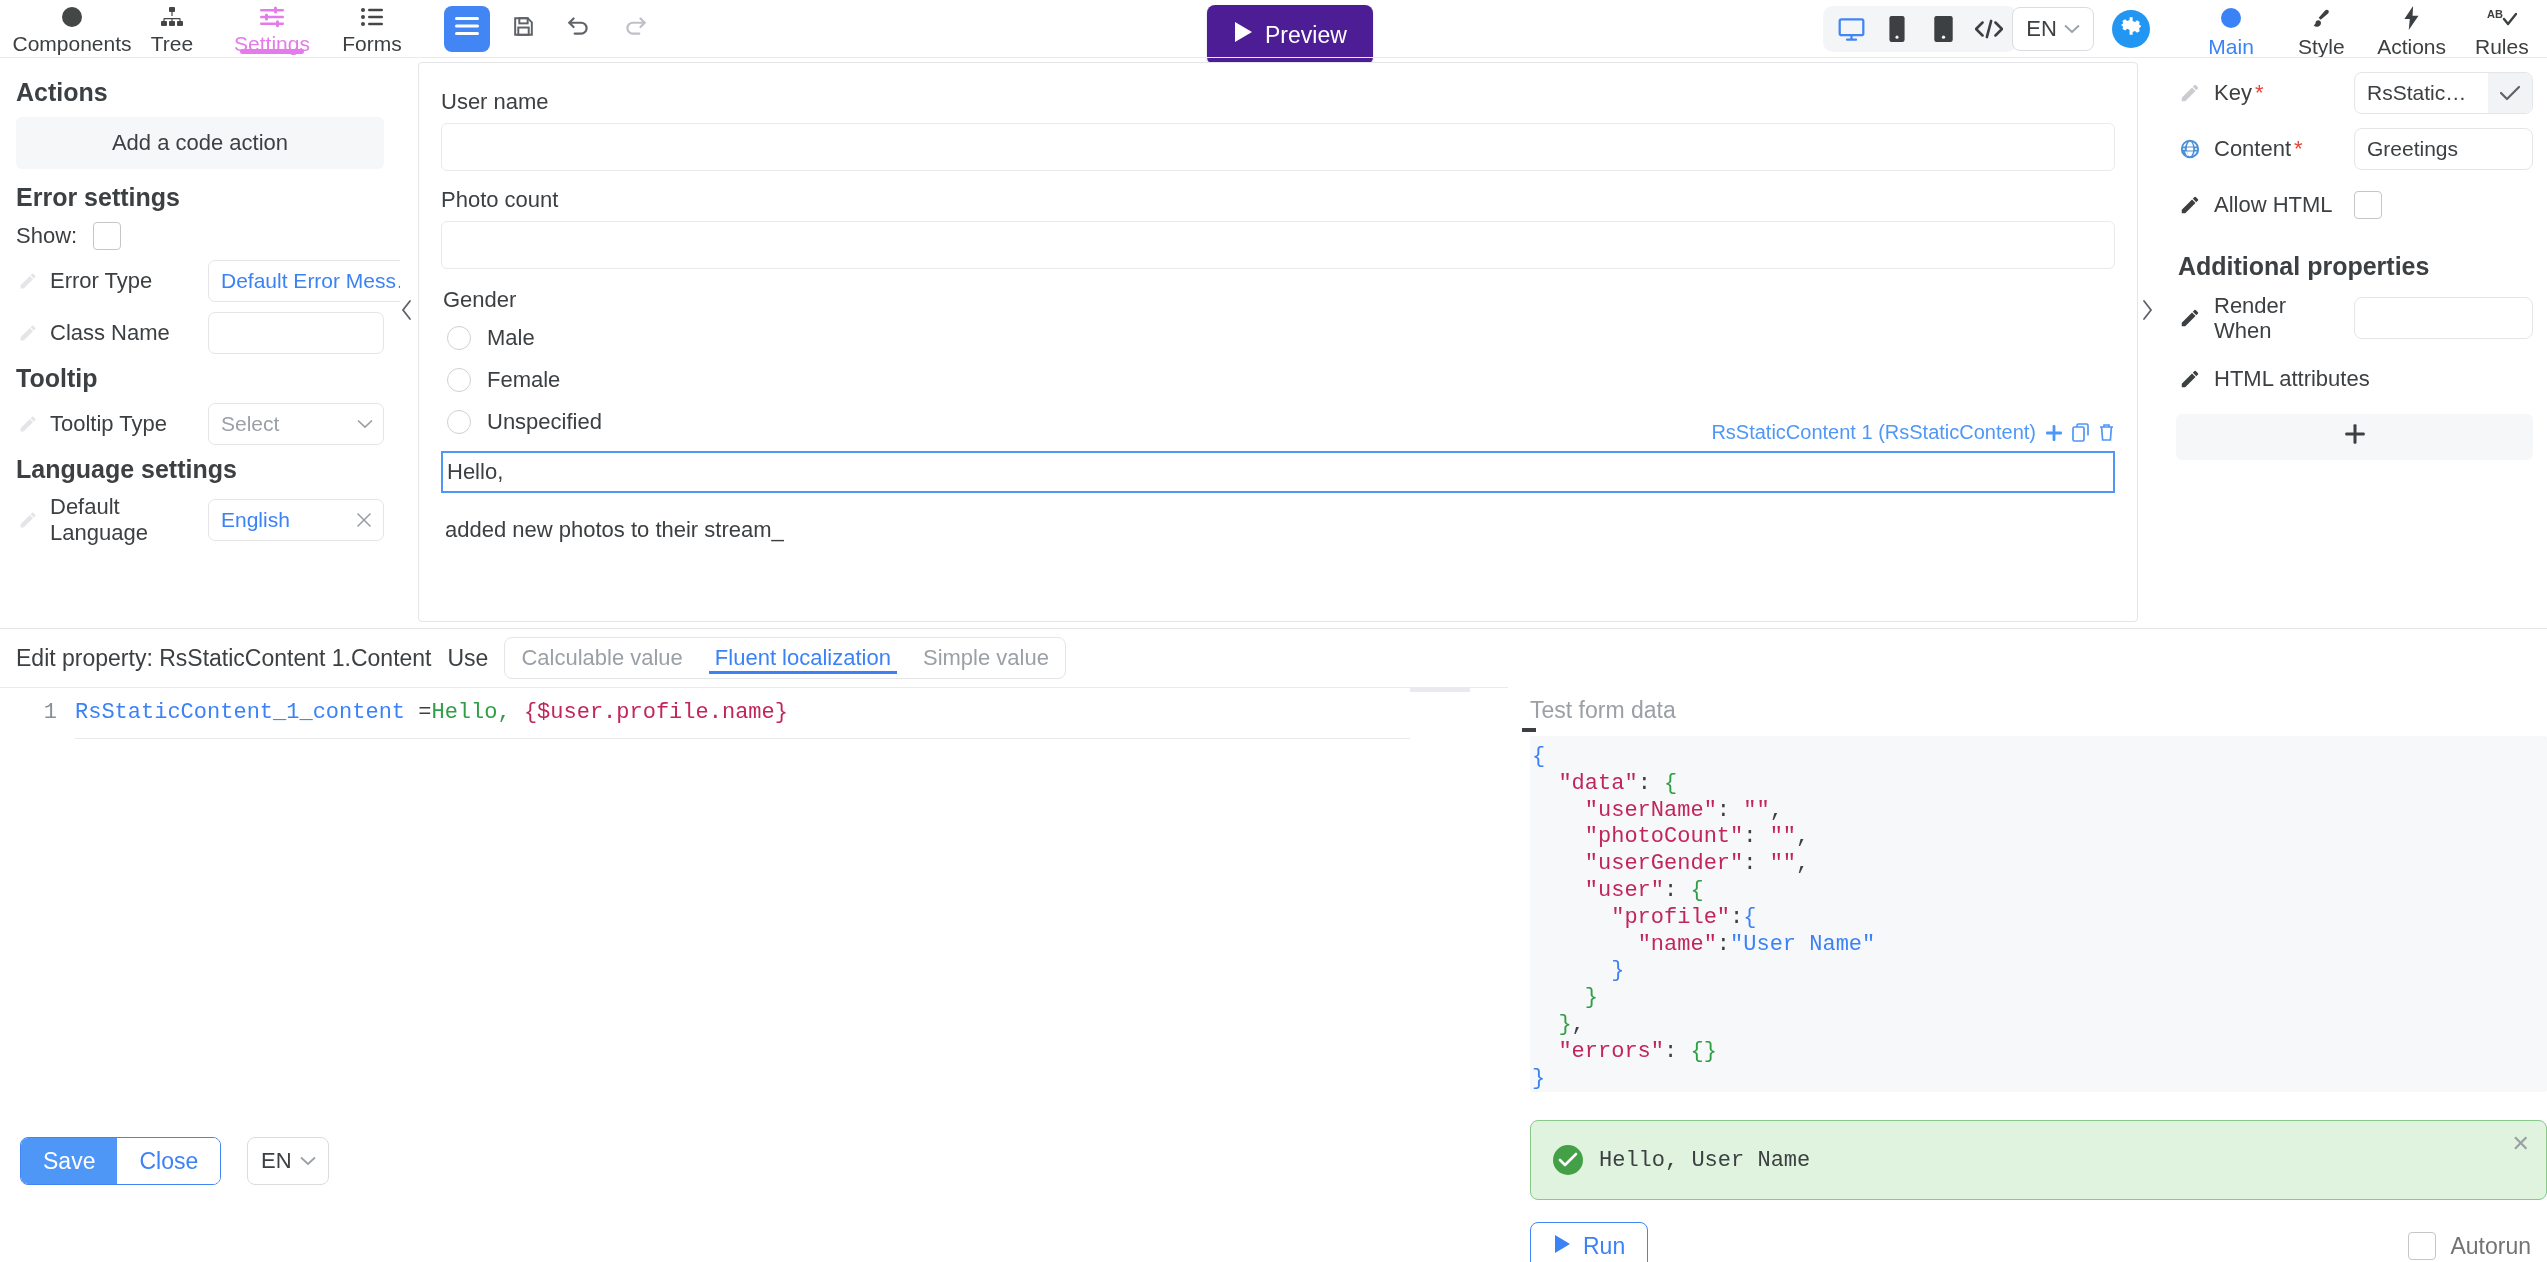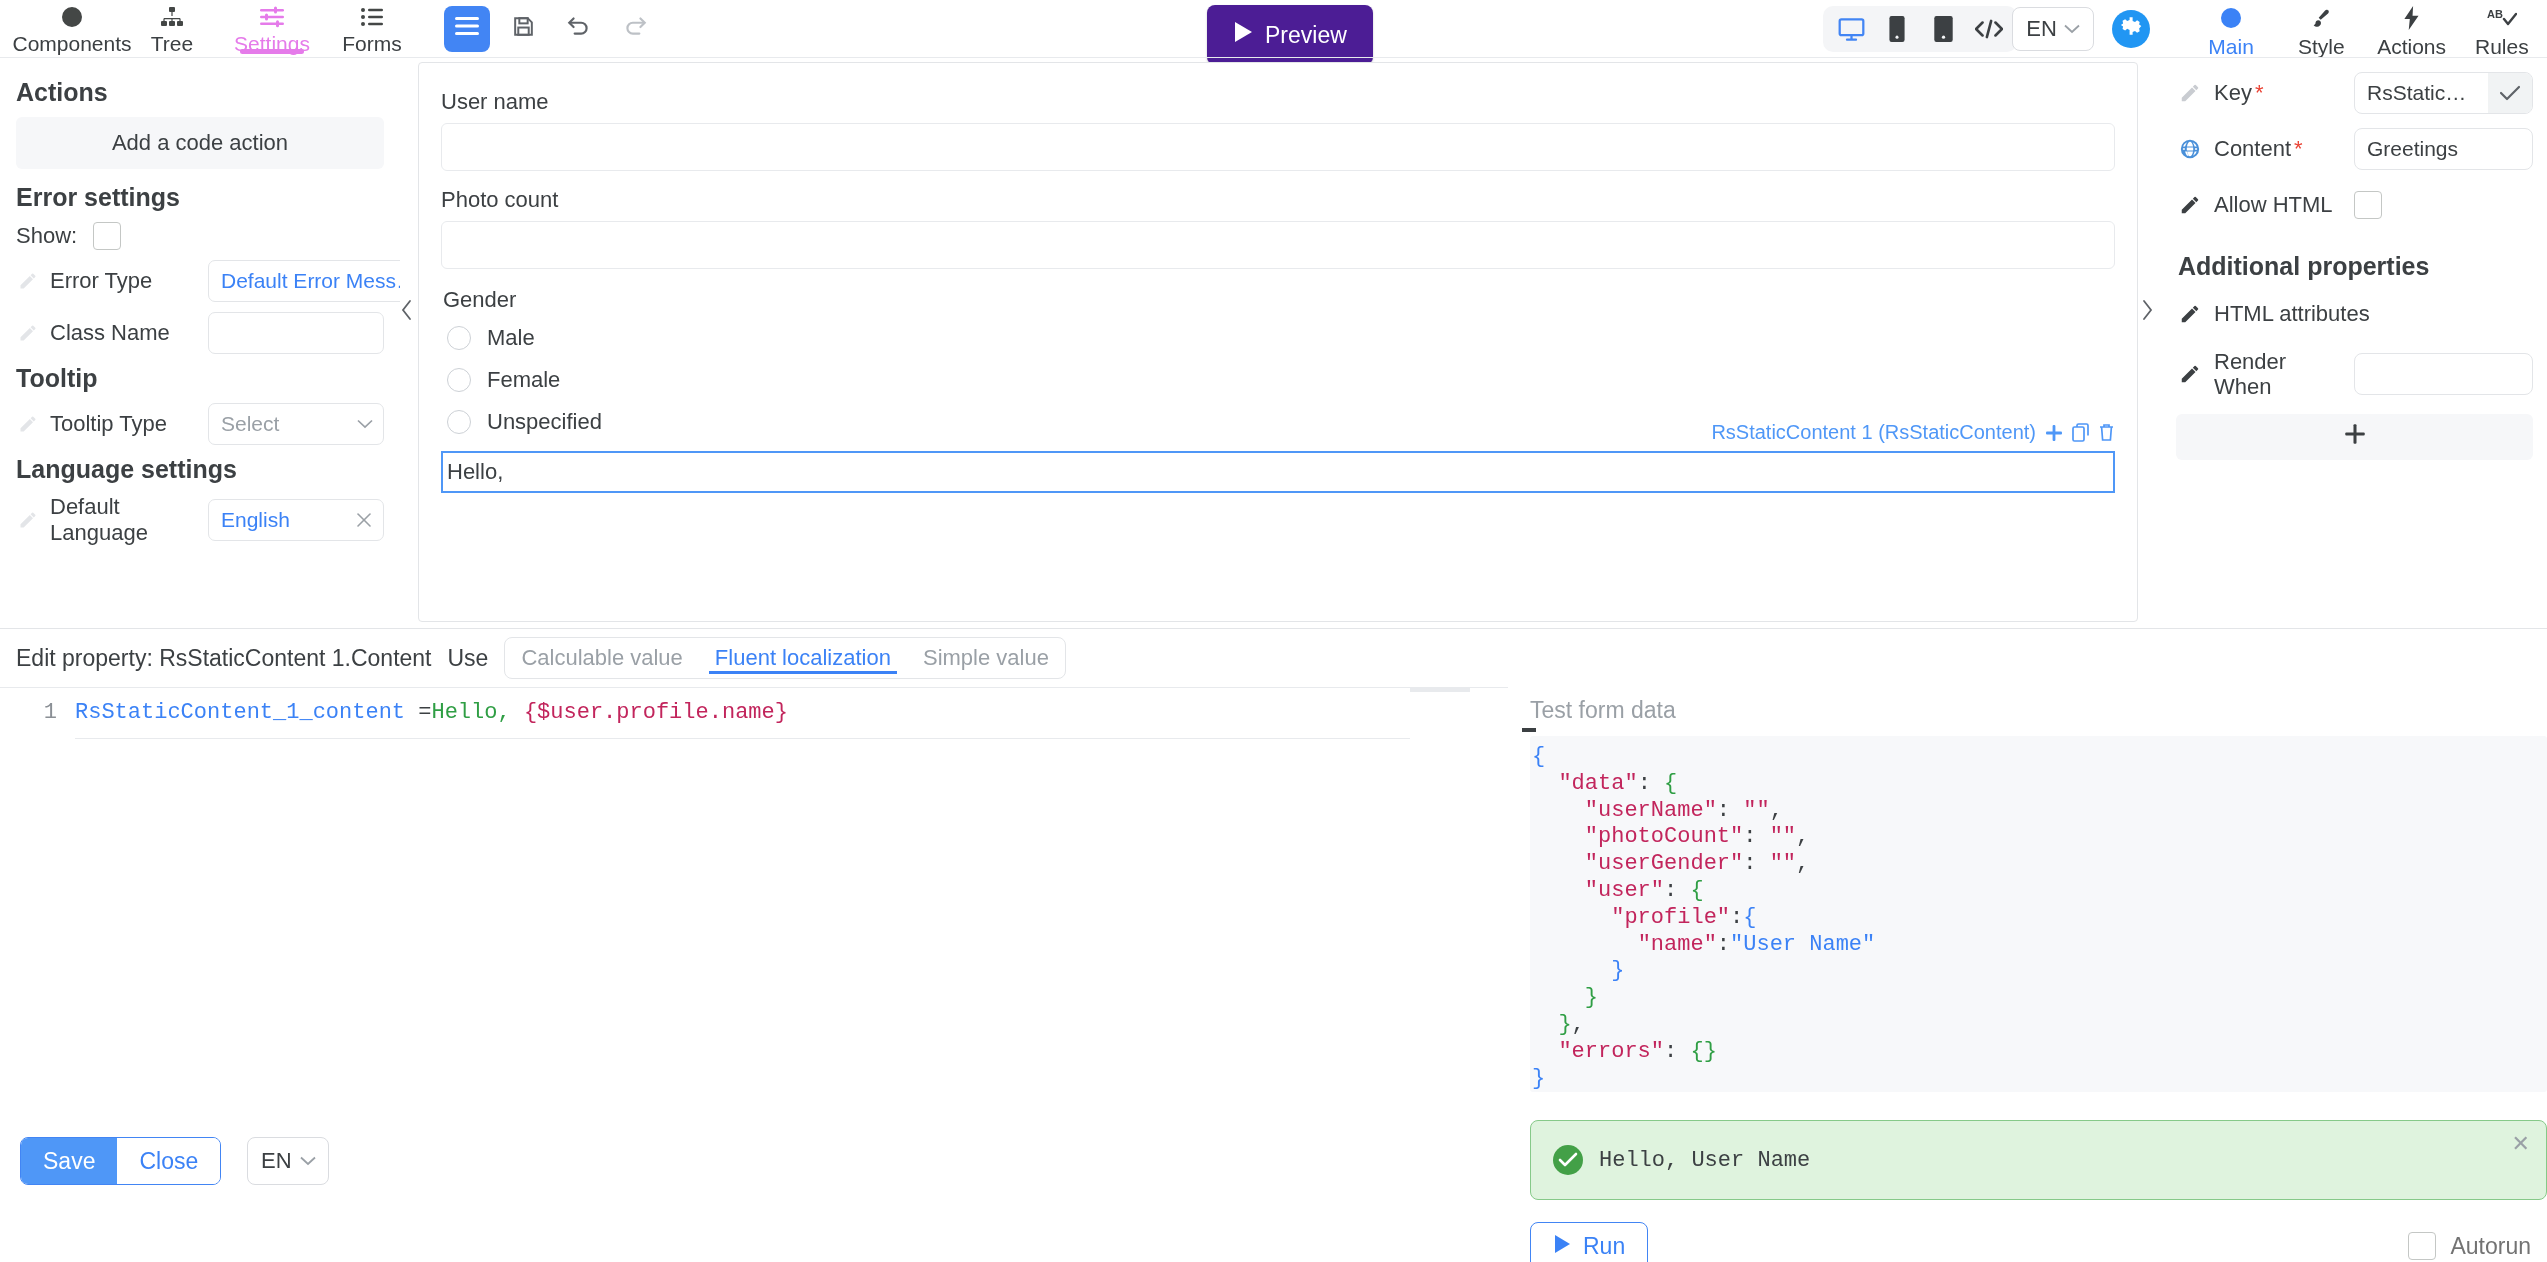--- a/index.html
+++ b/index.html
@@ -465,20 +465,21 @@
             <svg width="17" height="19" viewBox="0 0 17 19" fill="none" stroke="currentColor" stroke-width="1.7">
               <path d="M2 4h13M6 4V2h5v2M3.6 4l1 13h7.8l1-13"></path>
             </svg>
           </span>
       </div>
       <div class="selbox">
         <span>Hello,</span>
       </div>
     </div>
 
+    <div class="afterline">added  new photos to their stream_</div>
   </div>
 
   <div class="rpanel">
     <div class="rrow">
       <span class="ri">
           <svg width="22" height="22" viewBox="0 0 24 24" fill="#c9ccd1">
             <path d="M3 17.2V21h3.8L18 9.8 14.2 6 3 17.2zM20.7 7.1a1 1 0 000-1.4l-2.4-2.4a1 1 0 00-1.4 0l-1.8 1.8L18.9 8.9l1.8-1.8z"></path>
           </svg>
         </span>
       <span class="rlab"><span>Key</span><span class="req">*</span></span>
@@ -515,33 +516,33 @@
     </div>
 
     <div class="rhead">Additional properties</div>
 
     <div class="rrow">
       <span class="ri">
           <svg width="22" height="22" viewBox="0 0 24 24" fill="#3c4043">
             <path d="M3 17.2V21h3.8L18 9.8 14.2 6 3 17.2zM20.7 7.1a1 1 0 000-1.4l-2.4-2.4a1 1 0 00-1.4 0l-1.8 1.8L18.9 8.9l1.8-1.8z"></path>
           </svg>
         </span>
-      <span class="rlab" style="width:auto;flex:1;">HTML attributes</span>
+      <span class="rlab">Render When</span>
+      <span class="rfield">
+          <span class="rv"></span>
+        </span>
     </div>
 
     <div class="rrow">
       <span class="ri">
           <svg width="22" height="22" viewBox="0 0 24 24" fill="#3c4043">
             <path d="M3 17.2V21h3.8L18 9.8 14.2 6 3 17.2zM20.7 7.1a1 1 0 000-1.4l-2.4-2.4a1 1 0 00-1.4 0l-1.8 1.8L18.9 8.9l1.8-1.8z"></path>
           </svg>
         </span>
-      <span class="rlab">Render When</span>
-      <span class="rfield">
-          <span class="rv"></span>
-        </span>
+      <span class="rlab" style="width:auto;flex:1;">HTML attributes</span>
     </div>
 
     <div class="plusbar">
       <span><svg width="26" height="26" viewBox="0 0 24 24" fill="currentColor">
             <rect x="10.6" y="3" width="2.8" height="18" rx="1"></rect>
             <rect x="3" y="10.6" width="18" height="2.8" rx="1"></rect>
           </svg></span>
     </div>
   </div>
 

